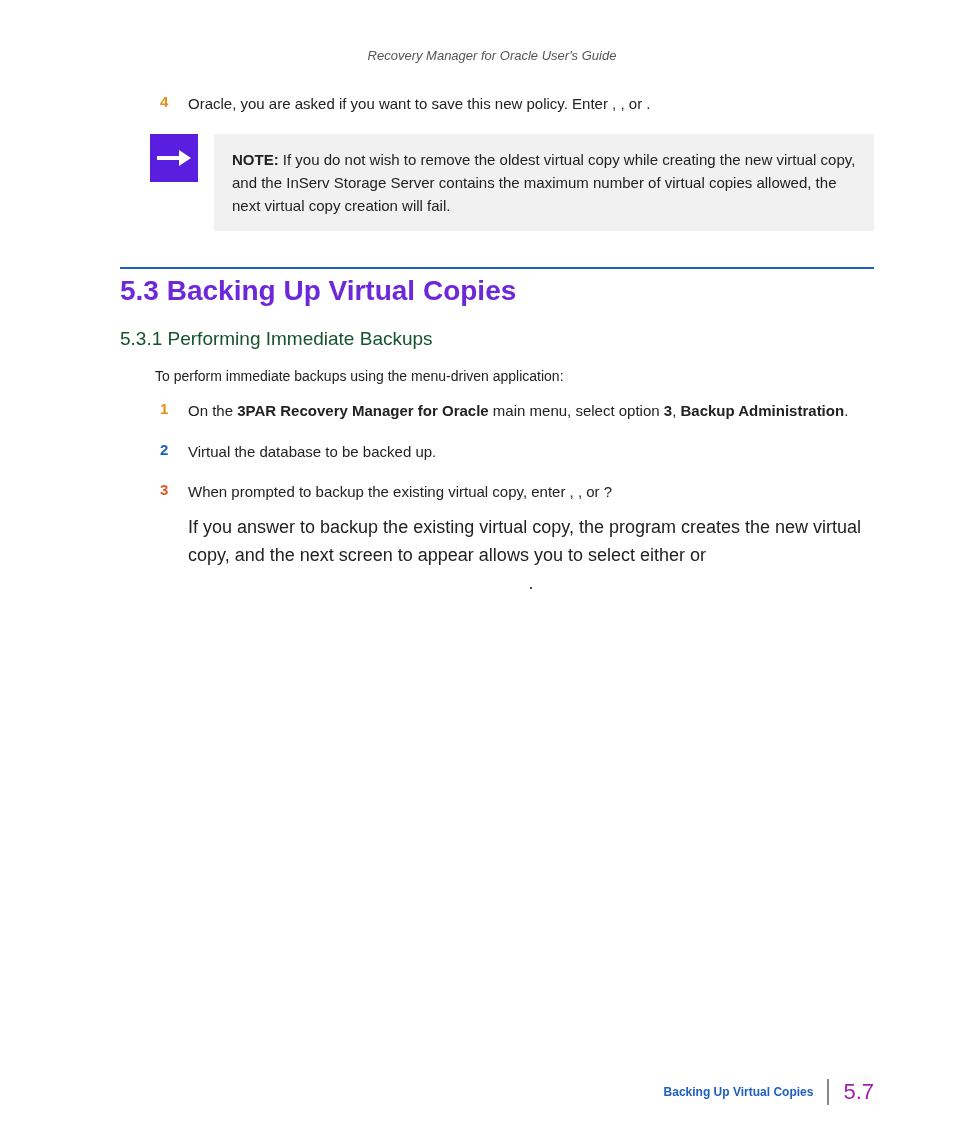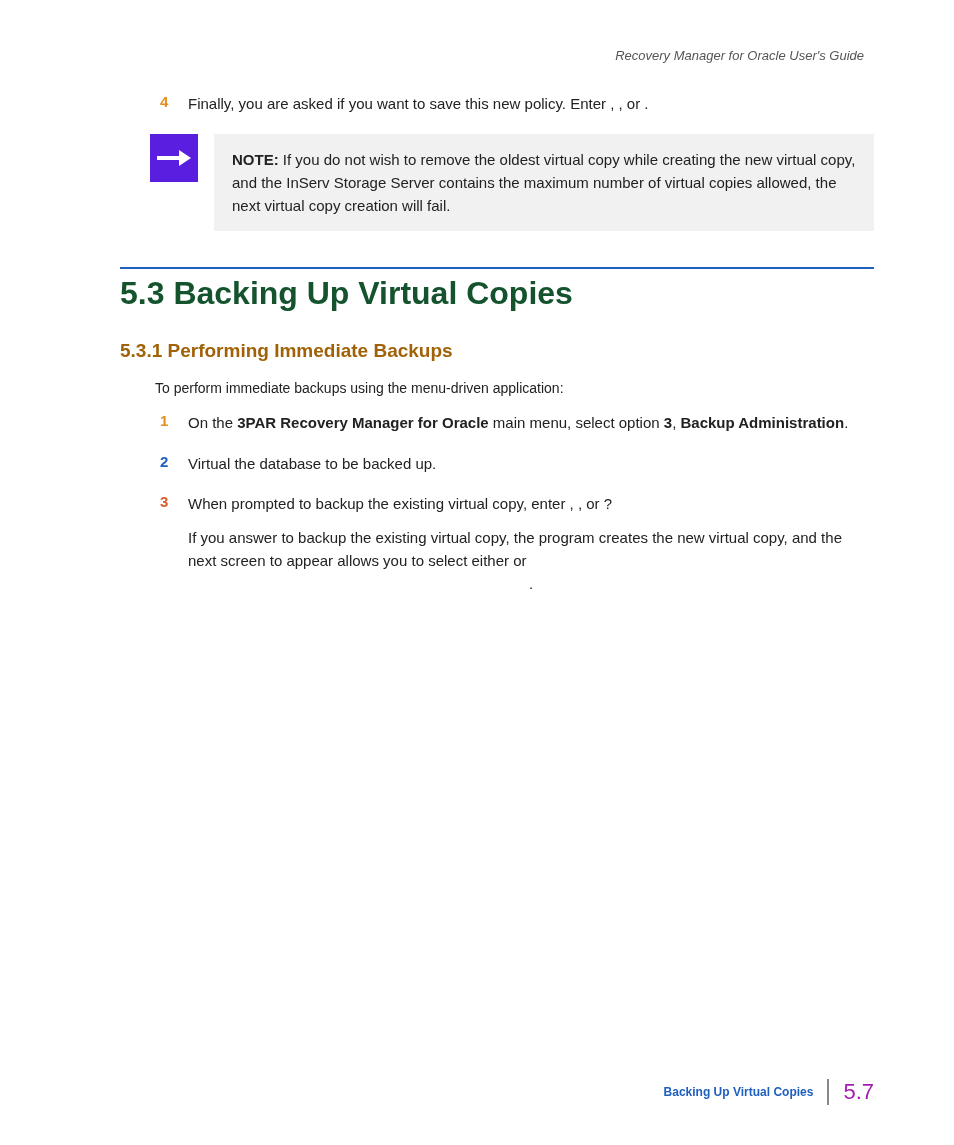--- a/index.html
+++ b/index.html
@@ -8,21 +8,21 @@
     height: 1145px;
     background: #ffffff;
     font-family: "Segoe UI", Arial, sans-serif;
     color: #222;
     position: relative;
   }
   .page {
     padding: 48px 80px 40px 120px;
   }
   .header-title {
-    text-align: right;
+    text-align: center;
     font-size: 13px;
     font-style: italic;
     color: #555;
     margin-bottom: 30px;
     padding-right: 10px;
   }
   .step {
     display: flex;
     align-items: flex-start;
     margin-bottom: 18px;
@@ -71,42 +71,42 @@
     font-size: 15px;
     line-height: 1.55;
     flex: 1;
   }
   .hr {
     height: 2px;
     background: #1e5fbf;
     margin: 0 0 6px 0;
   }
   .section-heading {
-    color: #14532d;
-    font-size: 32px;
+    color: #6d28d9;
+    font-size: 28px;
     font-weight: 700;
-    margin-bottom: 28px;
+    margin-bottom: 21px;
   }
   .intro-text {
     font-size: 15px;
     line-height: 1.55;
     margin: 0 0 28px 35px;
   }
   .subheading {
     font-size: 19px;
-    font-weight: 700;
-    color: #a16207;
+    font-weight: 400;
+    color: #14532d;
     margin: 0 0 18px 0;
   }
   .sub-intro {
     font-size: 14px;
     margin: 0 0 16px 35px;
   }
   .step-followup {
-    font-size: 15px;
+    font-size: 18px;
     line-height: 1.55;
     margin: 10px 0 0 0;
   }
   .bold { font-weight: 700; }
   .footer {
     position: absolute;
     bottom: 40px;
     right: 80px;
     display: flex;
     align-items: center;
@@ -131,21 +131,21 @@
 </head>
 <body>
 
 <div class="page">
 
   <div class="header-title">Recovery Manager for Oracle User's Guide</div>
 
   <div class="step">
     <div class="step-num num-orange">4</div>
     <div class="step-text">
-      <span>Finally, you are asked if you want to save this new policy. Enter </span><span>, </span><span>, or </span><span>.</span>
+      <span>Oracle, you are asked if you want to save this new policy. Enter </span><span>, </span><span>, or </span><span>.</span>
     </div>
   </div>
 
   <div class="note-block">
     <div class="note-icon">
       <svg class="arrow-svg" viewBox="0 0 34 18">
         <rect x="0" y="7" width="22" height="4" fill="#ffffff"></rect>
         <polygon points="22,1 34,9 22,17" fill="#ffffff"></polygon>
       </svg>
     </div>

